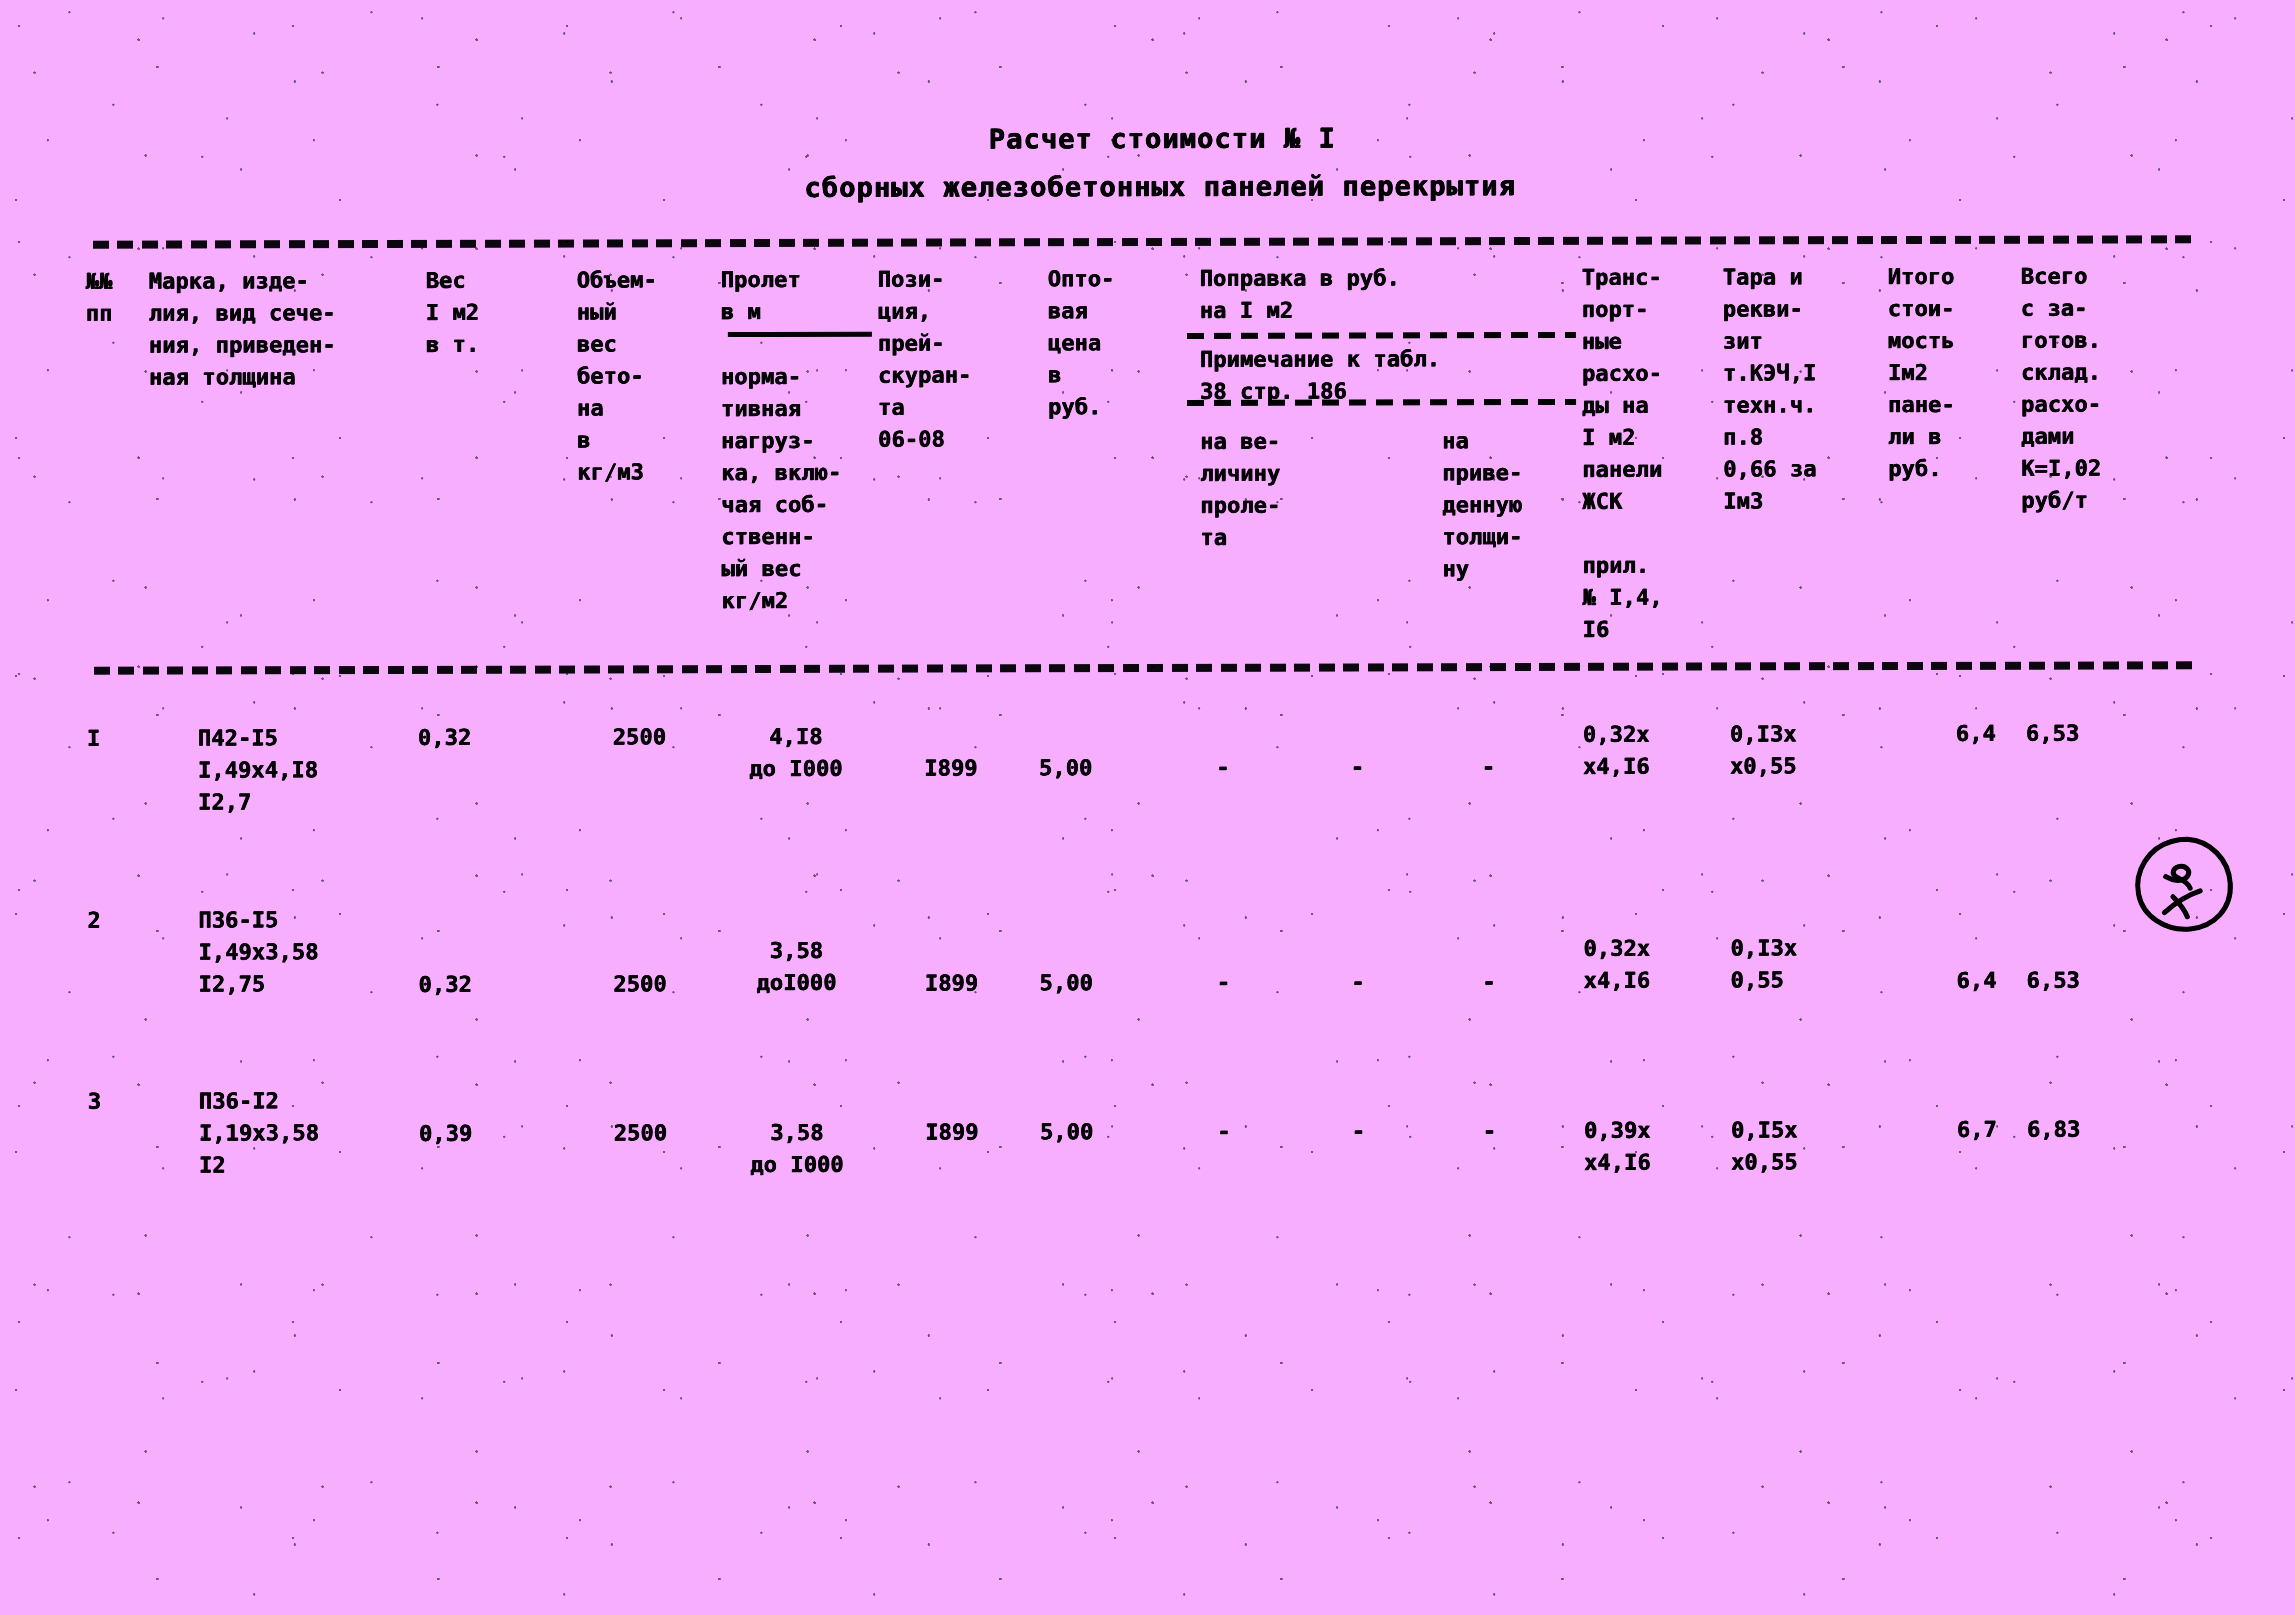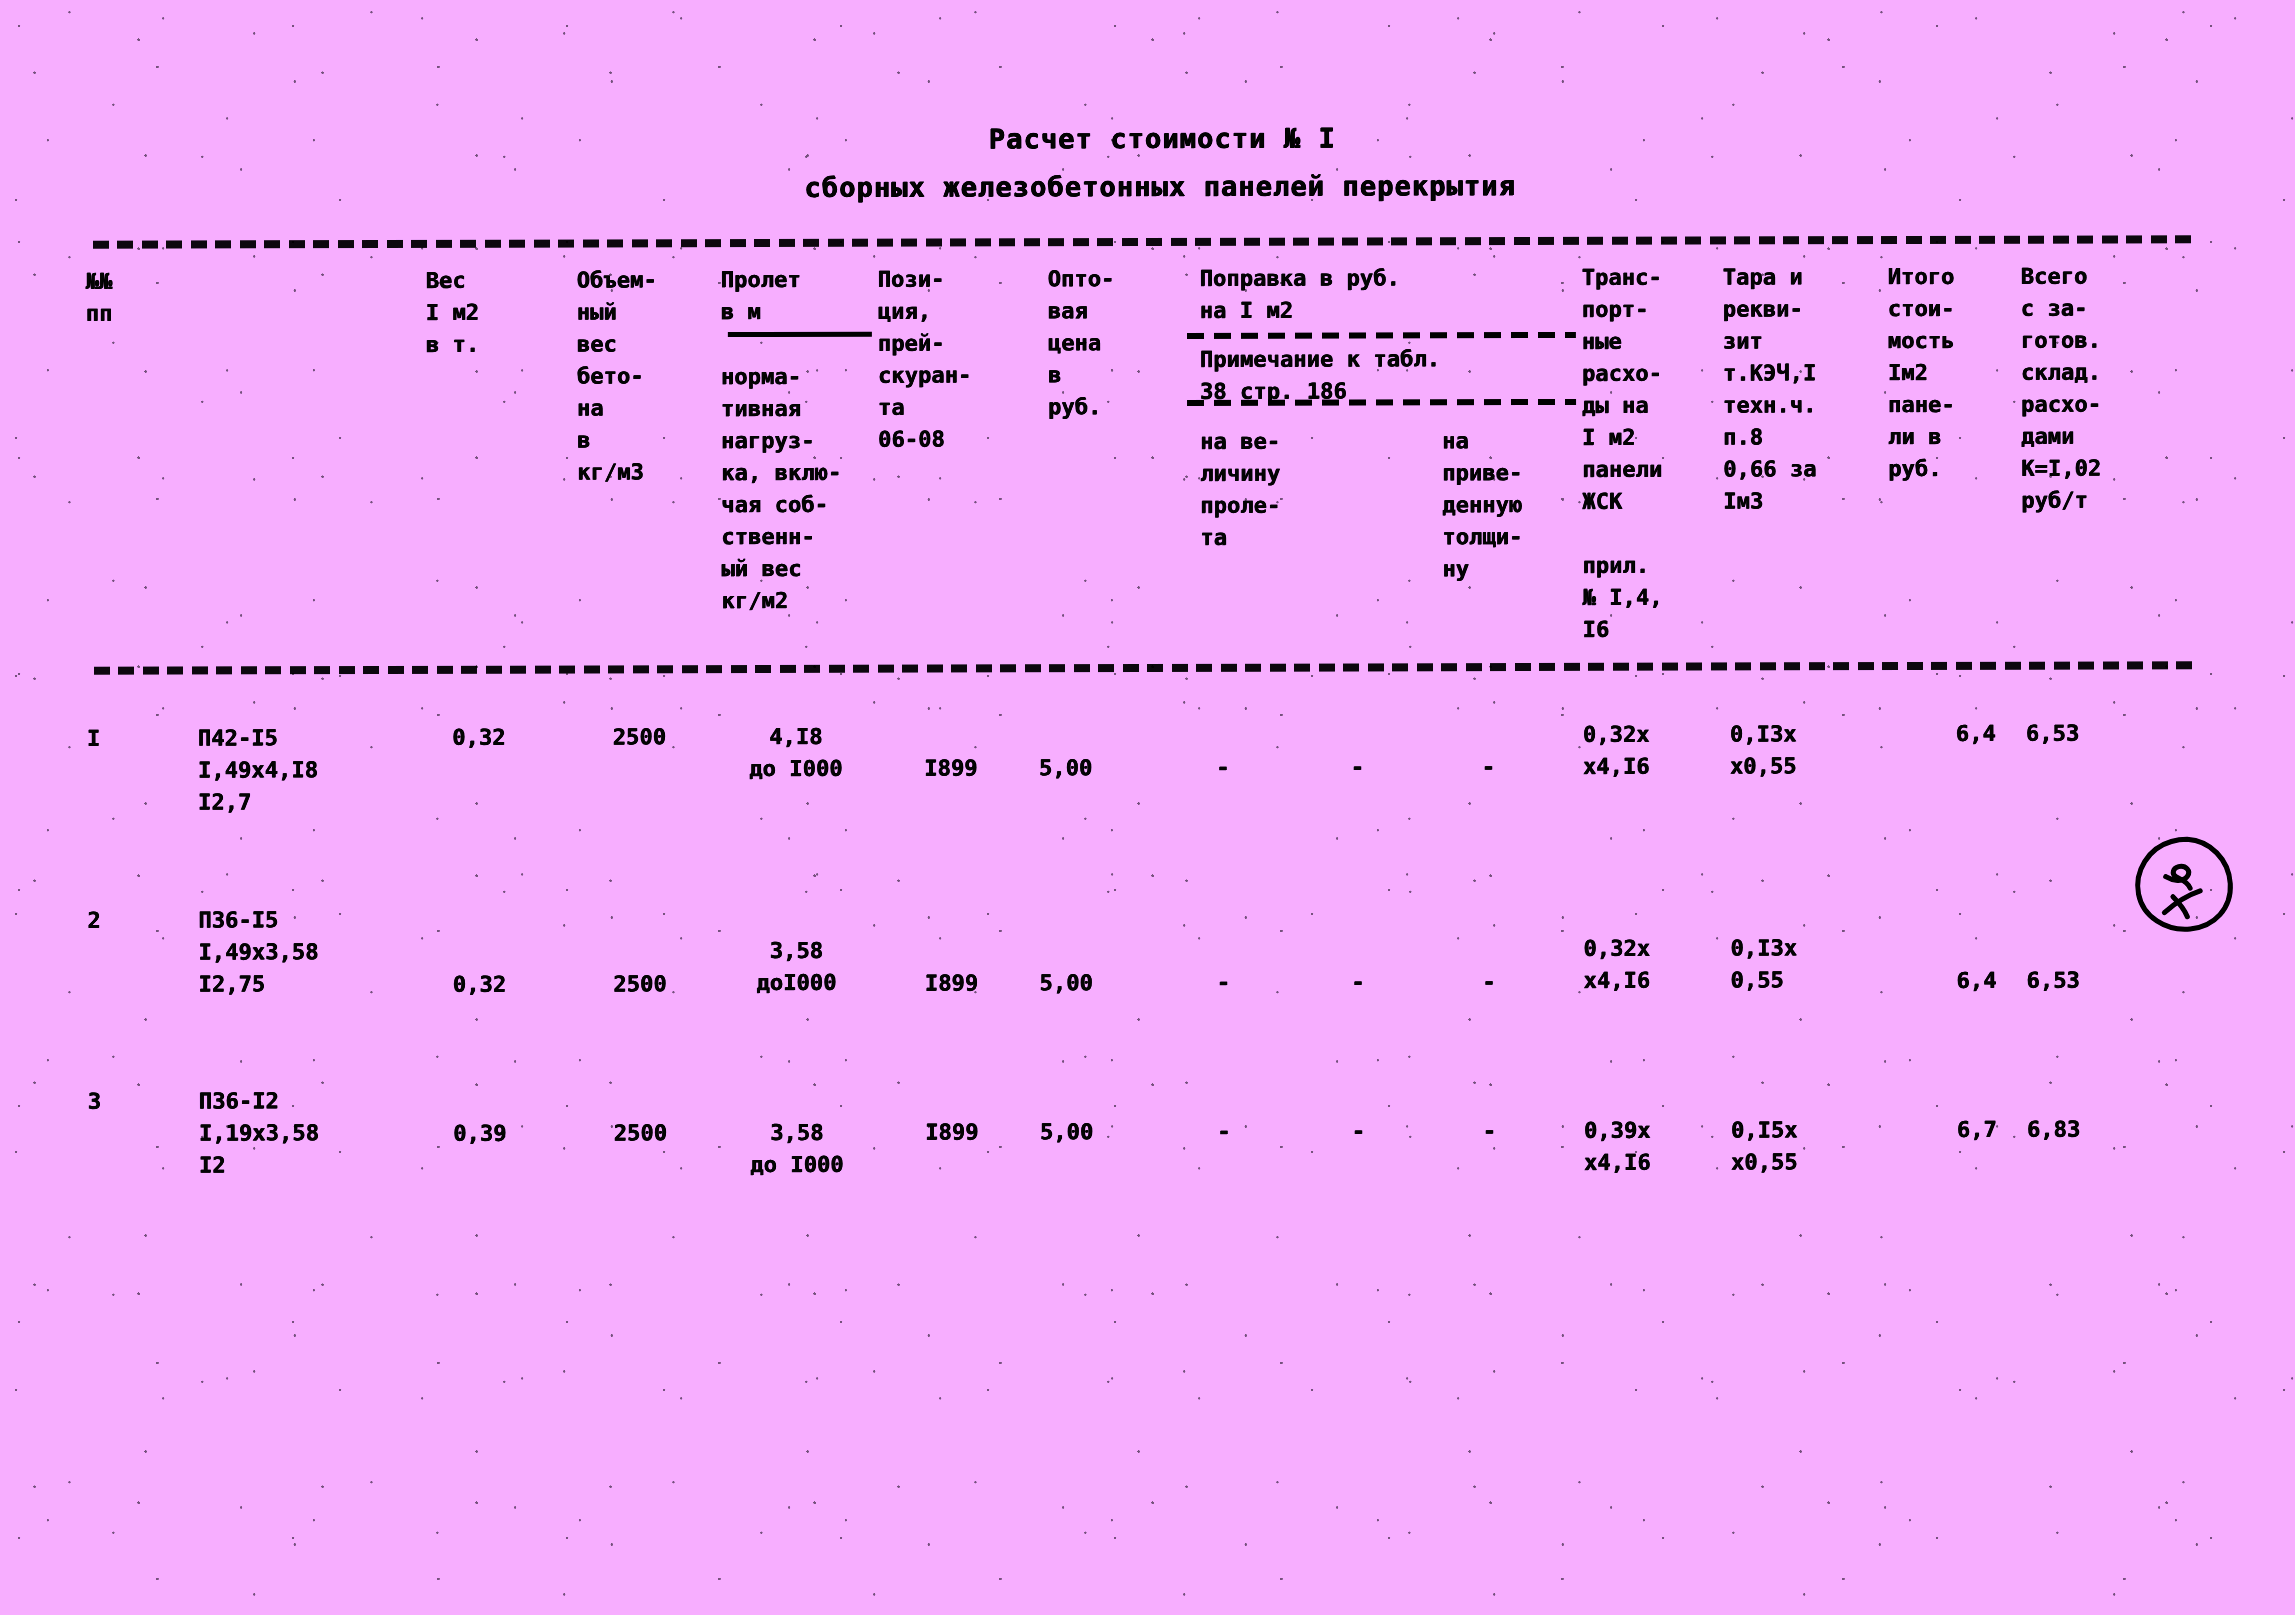--- a/index.html
+++ b/index.html
@@ -130,21 +130,21 @@
     height: 5.8px;
     background-image: repeating-linear-gradient(
       to right, #000 0 17.3px, transparent 17.3px, transparent 27px);
   }
   #rule-popravka-1 { left: 1186px; width: 389px; top: 333px; }
   #rule-popravka-2 { left: 1186px; width: 389px; top: 400px; }
 
   
   .d-c0  { left: 85px;  width: 50px;  text-align: left;   }
   .d-c1  { left: 148px;  width: 288px; text-align: left; margin-left: 48px;   }
-  .d-c2  { left: 416px;  width: 122px; text-align: center; }
+  .d-c2  { left: 416px;  width: 122px; }
   .d-c3  { left: 569px;  width: 137px; text-align: center; }
   .d-c4  { left: 711px;  width: 166px; text-align: center; }
   .d-c5  { left: 877px; width: 144px; text-align: center; }
   .d-c6  { left: 1037px; width: 137px; text-align: left; }
   .d-c7a { left: 1192px; width: 58px;  text-align: center; }
   .d-c7b { left: 1323px; width: 65px;  text-align: center; }
   .d-c7c { left: 1454px; width: 65px;  text-align: center; }
   .d-c8  { left: 1581px; width: 137px; text-align: left;   }
   .d-c9  { left: 1728px; width: 137px; text-align: left;   }
   .d-c10 { left: 1886px; width: 108px; text-align: right;   }
@@ -175,20 +175,24 @@
     </div>
 
     <div class="rule-dashed" id="rule-top"></div>
     <div class="rule-dashed" id="rule-header"></div>
 
     <div id="table-area">
 
       <div class="cell h-c0">№№
 пп</div>
 
+      <div class="cell h-c1">Марка, изде-
+лия, вид сече-
+ния, приведен-
+ная толщина</div>
 
       <div class="cell h-c2">Вес
 I м2
 в т.</div>
 
       <div class="cell h-c3">Объем-
 ный
 вес
 бето-
 на

